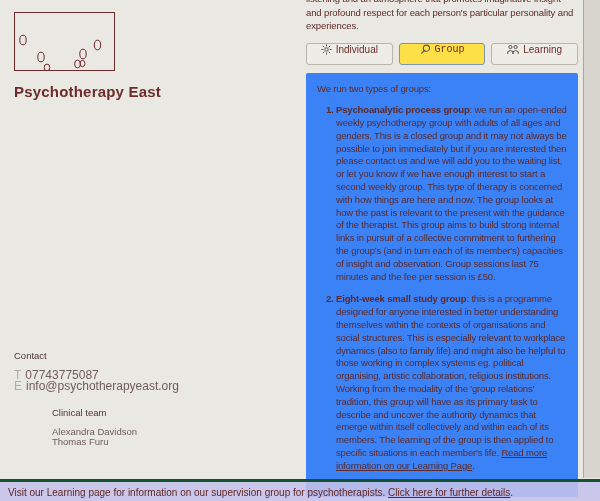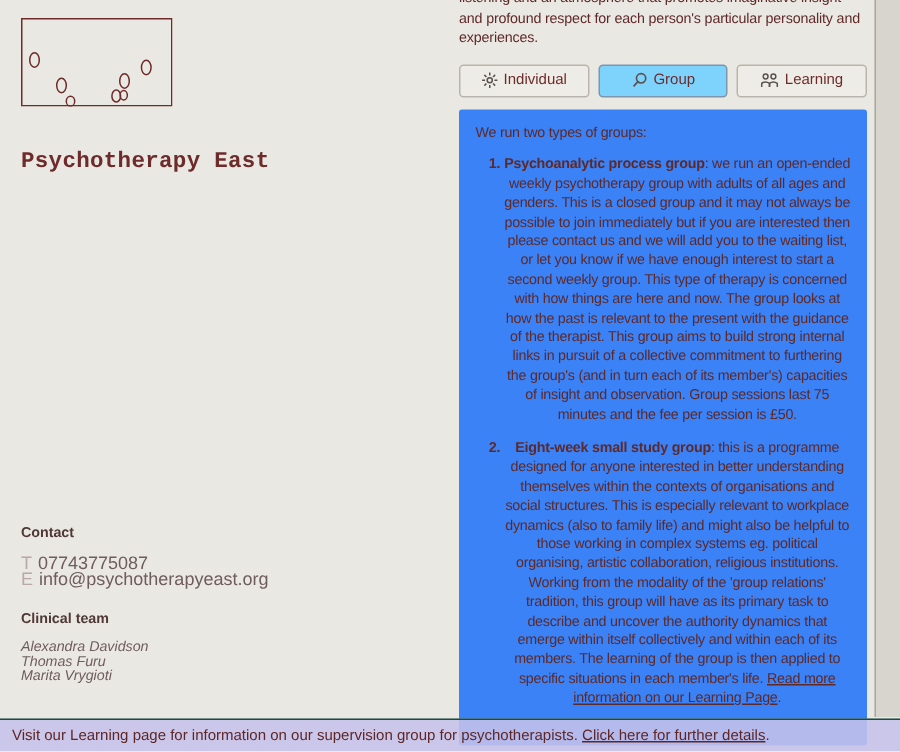--- a/index.html
+++ b/index.html
@@ -10,69 +10,69 @@
   }
   
   .edge-strip {
     position:absolute; top:0; right:0; width:16px; height:478px;
     background:#d8d5ce; border-left:1px solid #aba79e; z-index:1;
   }
   
   .sidebar { position:absolute; left:14px; top:12px; width:275px; }
   .logo-box { display:block; }
   .brand-title {
-    margin-top:23px; font-family:Liberation Mono, monospace; font-weight:700;
+    margin-top:8px; font-family:Liberation Sans, sans-serif; font-weight:700;
     font-size:15px; color:#6e2b2b; letter-spacing:0.2px;
   }
   .contact-block { position:absolute; left:14px; top:350px; width:275px; }
-  .side-heading { font-size:9.5px; font-weight:700; color:#4f3737; margin:0 0 9px; }
+  .side-heading { font-size:9.5px; font-weight:400; color:#4f3737; margin:0 0 9px; }
   .contact-row { font-size:12px; color:#6f5c5c; line-height:11px; }
   .contact-prefix { color:#b9a8a8; margin-right:4px; }
-  .team-block { margin-top:15px; }
+  .team-block { margin-top:15px;margin-left:38px; }
   .team-list { font-size:9.5px; color:#6f5c5c; line-height:9.6px; }
-  .team-list div { margin-bottom:0;font-style:italic; }
+  .team-list div { margin-bottom:0; }
   
   .main { position:absolute; left:306px; top:0; width:272px; z-index:2; }
   .intro-par {
     margin:-8px 0 0; font-size:9.5px; line-height:13.5px;
     color:#5e2929; letter-spacing:-0.1px;
   }
   .tab-row { display:flex; gap:6px; margin-top:10px; }
   .tab {
     flex:1; height:22px; box-sizing:border-box;
-    display:flex; align-items:center; justify-content:center; gap:4px;
+    display:flex; align-items:flex-start; justify-content:center; gap:4px;
     background:#eeece6; border:1px solid #b9b5ac; border-radius:3px;
     font-size:10px; color:#6e2b2b; cursor:pointer; white-space:nowrap;
   }
-  .tab.active { background:#7dd3fc; border-color:#7e96ac; }
+  .tab.active { background:#fde047; border-color:#7e96ac;font-family:Liberation Mono, monospace; }
   .tab svg { display:block; }
   .info-box {
     margin-top:8px; background:#3b82f6; border-radius:2px;
     padding:10px 11px 11px; color:#5e2929;
     font-size:9.5px; line-height:12.8px; letter-spacing:-0.15px;
   }
   .info-box p { margin:0 0 9px; }
-  .info-box ol { margin:0; padding-left:19px;text-align:center; }
+  .info-box ol { margin:0; padding-left:19px; }
   .info-box li { margin-bottom:10px; }
   .info-box li:last-child { margin-bottom:13px; }
   .info-box li::marker { font-weight:700; }
   .lead { font-weight:700; }
   .inline-link { color:#5e2929; text-decoration:underline; cursor:pointer; }
   .accordion {
     margin-top:7px; height:21px; line-height:20px; box-sizing:border-box;
     background:#edebe4; border:1px solid #97938a; border-radius:3px;
     padding-left:8px; font-weight:700; font-size:10px; color:#6e2b2b;
     cursor:pointer;
   }
   .accordion.first { margin-top:16px; }
   
   .notice {
     position:absolute; left:0; right:0; bottom:0; height:22px;
     box-sizing:border-box;
-    background:rgba(198,194,234,0.88); border-top:1px solid #14532d;
+    background:rgba(198,194,234,0.88); border-top:3px solid #14532d;
     font-size:10px; line-height:21px; padding-left:8px; color:#5e2626;
     z-index:5; white-space:nowrap;
   }
   .notice a { color:#5e2626; text-decoration:underline; cursor:pointer; }
 </style>
 </head>
 <body>
 
 <div class="screen">
 
@@ -100,21 +100,20 @@
       <span class="contact-prefix">T</span><span>07743775087</span>
     </div>
     <div class="contact-row">
       <span class="contact-prefix">E</span><span>info@psychotherapyeast.org</span>
     </div>
     <div class="team-block">
       <div class="side-heading">Clinical team</div>
       <div class="team-list">
         <div>Alexandra Davidson</div>
         <div>Thomas Furu</div>
-        <div>Marita Vrygioti</div>
       </div>
     </div>
   </div>
 
   <div class="main">
 
     <p class="intro-par">listening and an atmosphere that promotes imaginative insight and profound respect for each person's particular personality and experiences.</p>
 
     <div class="tab-row">
       <div class="tab">

